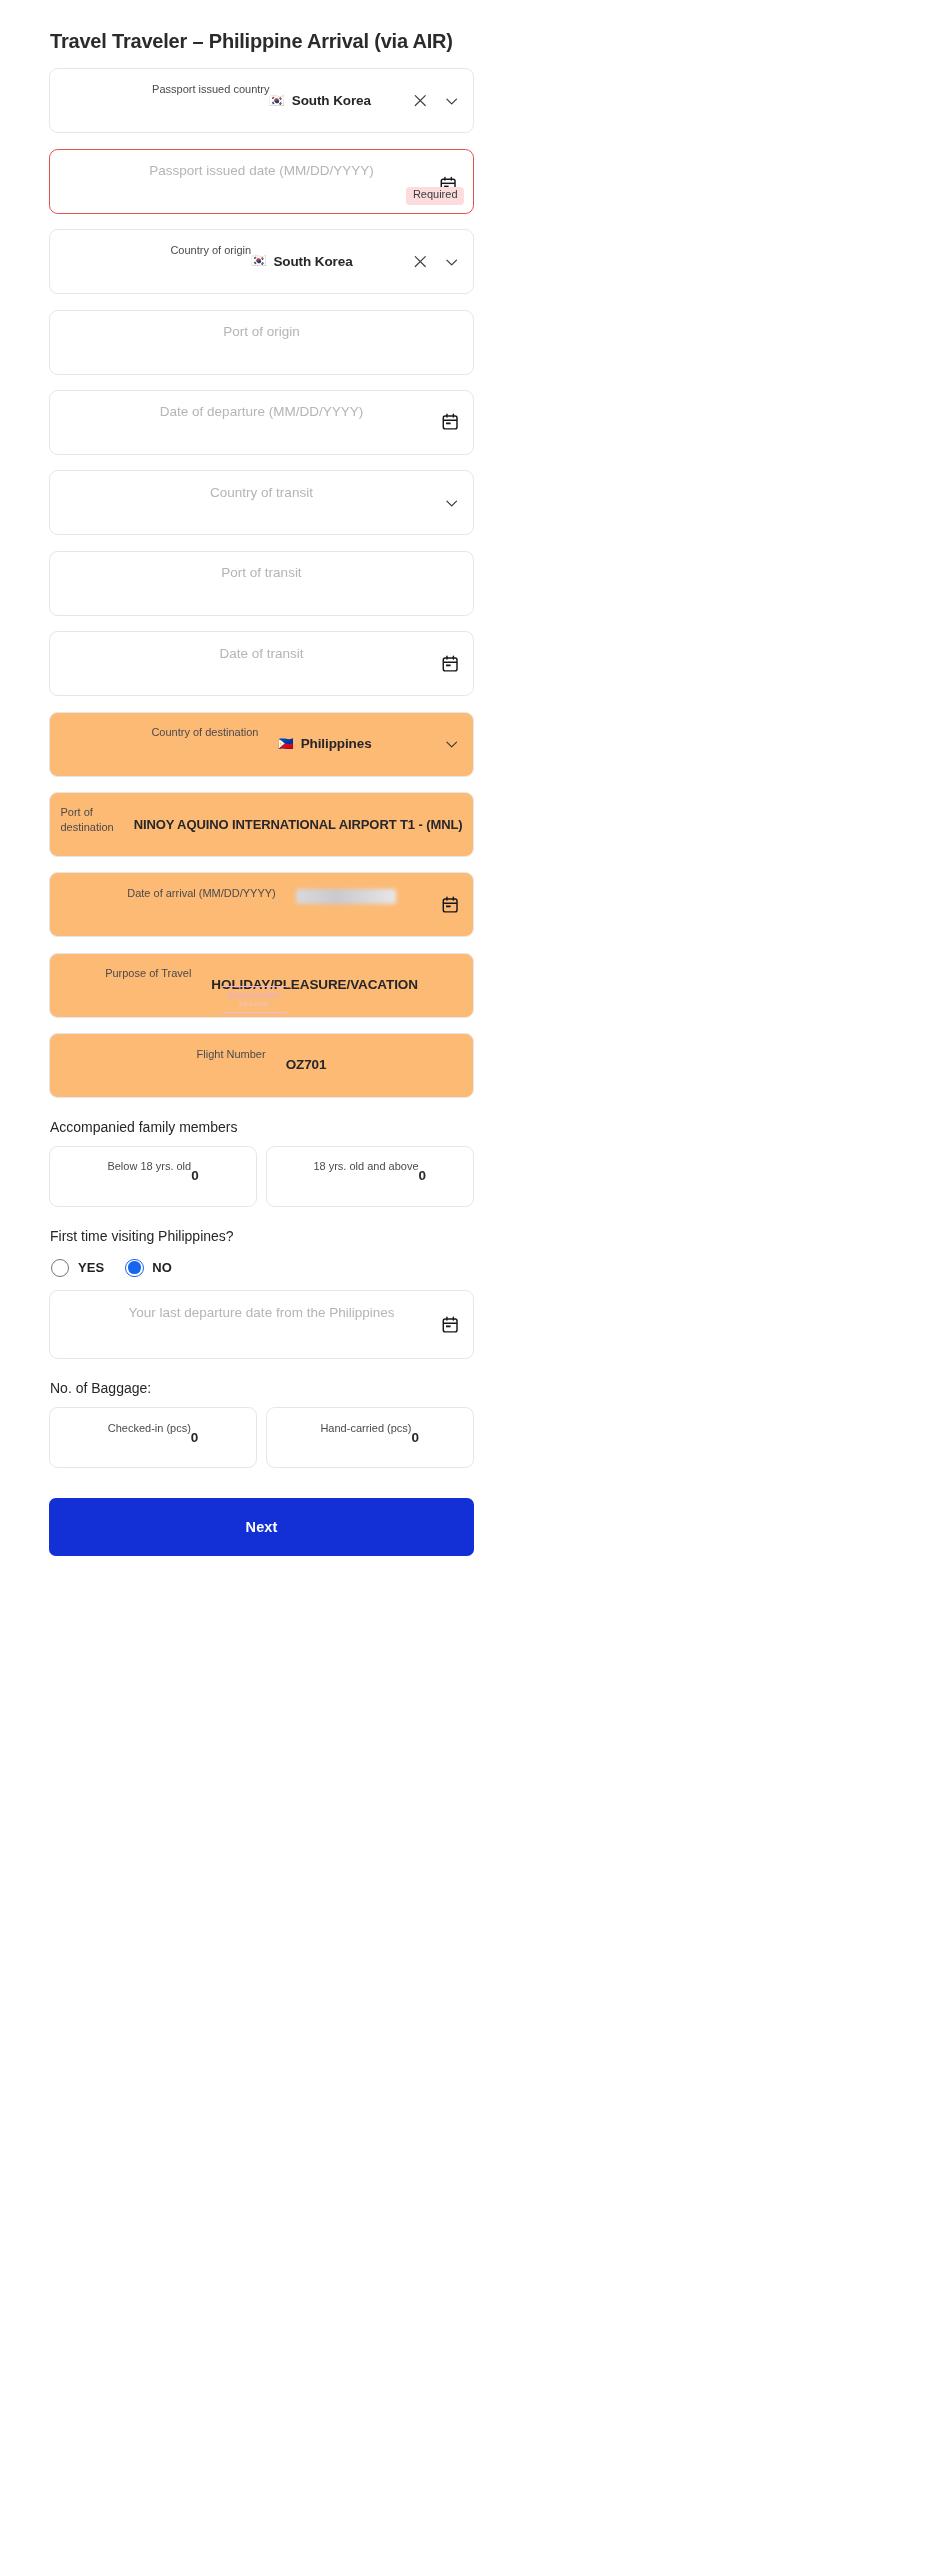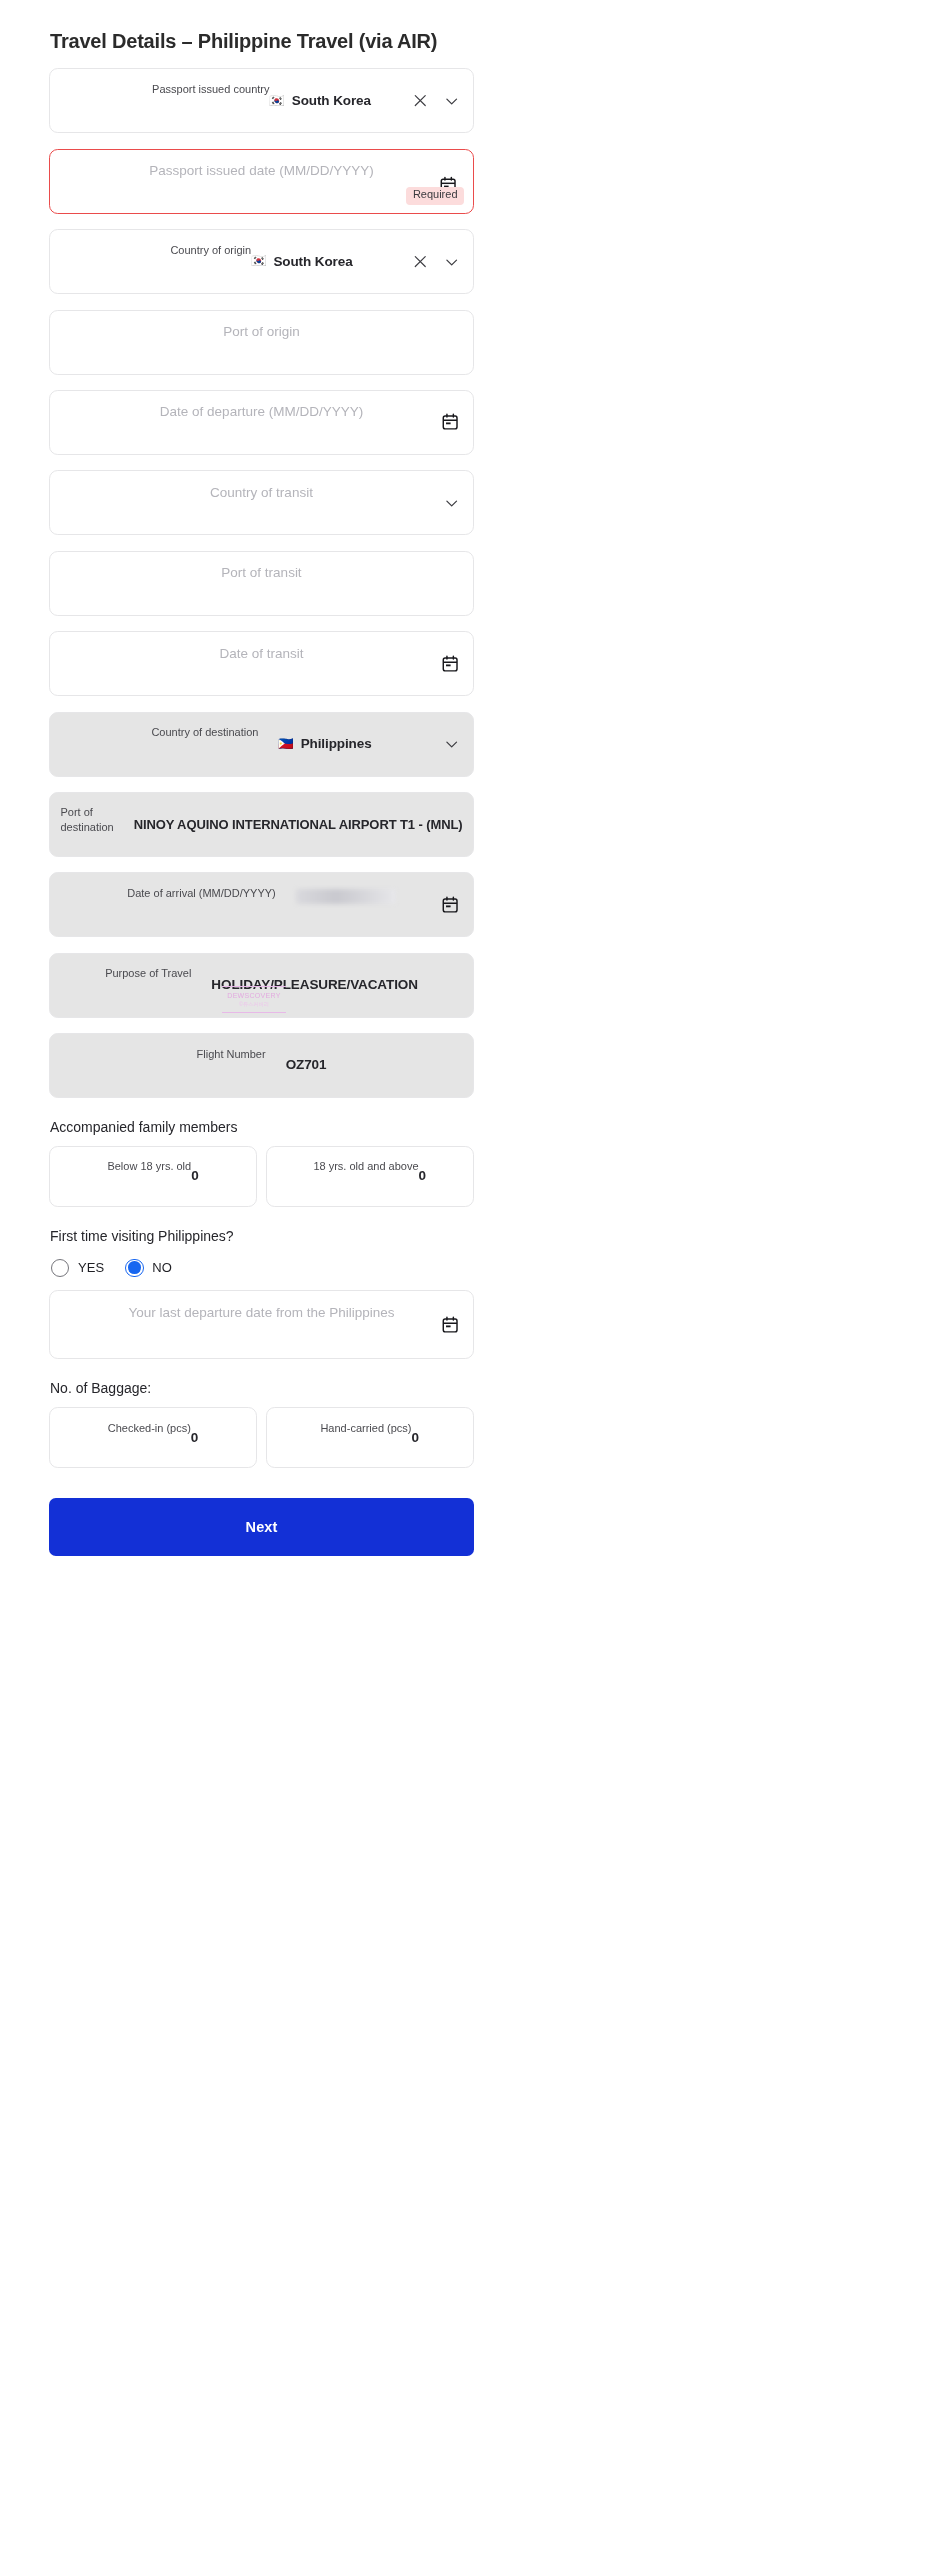--- a/index.html
+++ b/index.html
@@ -37,21 +37,21 @@
     width: 425px;
     border: 1px solid #e6e6e8;
     border-radius: 8.7px;
     background: #ffffff;
     margin-top: 15.4px;
     padding: 12.5px 14.5px 12.5px 14.5px;
     min-height: 65px;
     display: flex;
     justify-content: center;
   }
-  .field.filled { background: #e5e5e5; border-color: #e6e6e8; gap: 20px; }
+  .field.filled { background: #fdba74; border-color: #e6e6e8; gap: 20px; }
   .field.plain  { justify-content: center; }
   .field.error  { border: 1.4px solid #ea4b4b; background: #ffffff; }
 
   .f-label {
     font-size: 11px;
     color: #4a4a4f;
     line-height: 1.35;
     margin-bottom: 1.9px;
   }
   .f-value {
@@ -141,21 +141,21 @@
   }
   .radio.on::after {
     content: "";
     position: absolute;
     inset: 1.9px;
     border-radius: 50%;
     background: #1766f0;
   }
   .radio-label {
     font-size: 13px;
-    font-weight: normal;
+    font-weight: bold;
     color: #1f1f24;
     letter-spacing: 0.1px;
   }
 
   
   .submit {
     width: 425px;
     height: 58px;
     margin-top: 30px;
     border: none;
@@ -200,21 +200,21 @@
   }
   .watermark .wm-rule.bot { margin: 3.9px auto 0 auto; }
 </style>
 </head>
 <body>
 
 <div class="page">
 
   <div class="form-wrap">
 
-    <h1 class="page-title">Travel Details – Philippine Travel (via AIR)</h1>
+    <h1 class="page-title">Travel Traveler – Philippine Arrival (via AIR)</h1>
 
     
     <div class="field">
       <div class="f-label">Passport issued country</div>
       <div class="f-value">
         <span class="flag">🇰🇷</span>
         <span>South Korea</span>
       </div>
       <div class="adorn">
         <span class="ic">

